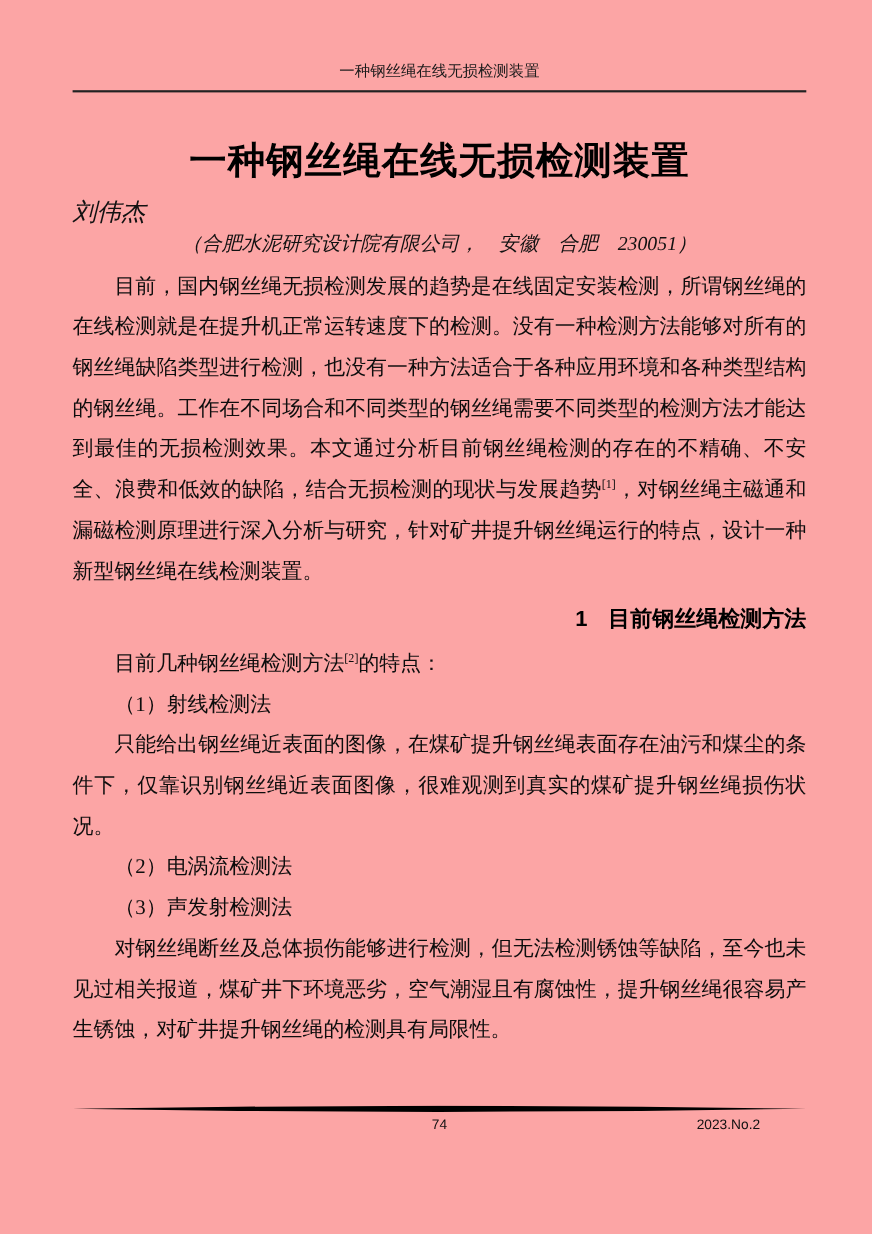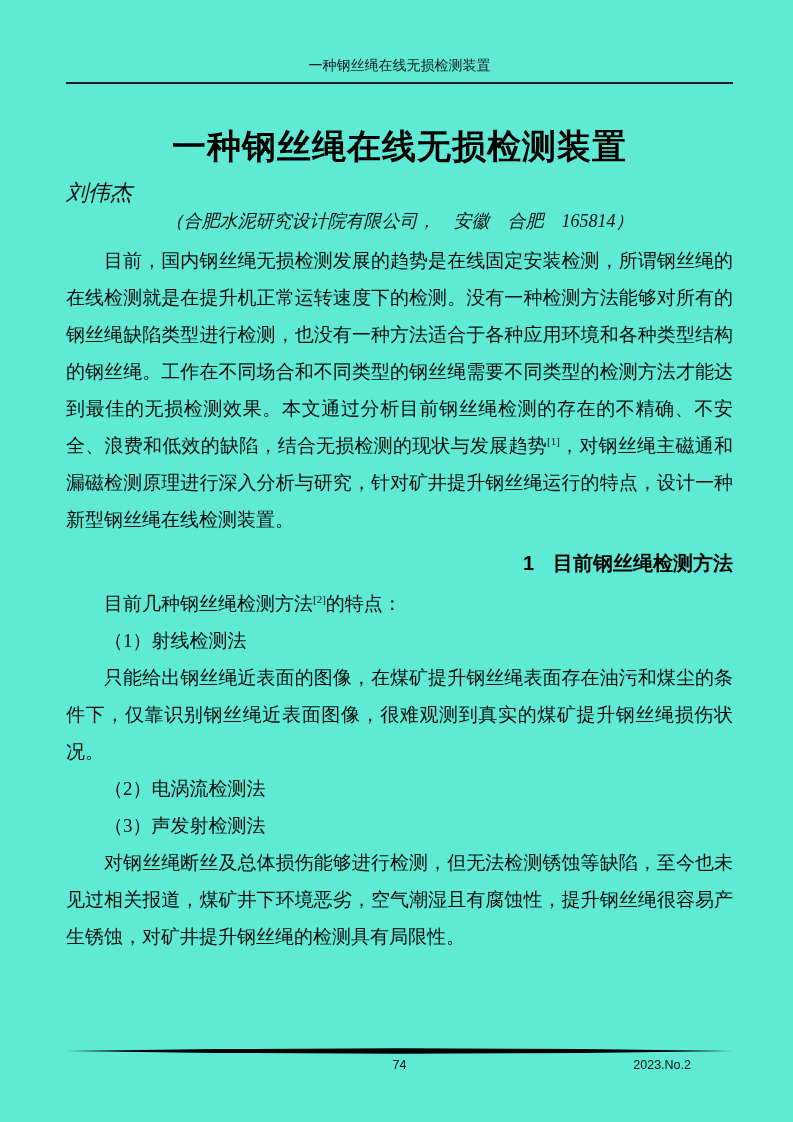--- a/index.html
+++ b/index.html
@@ -5,21 +5,21 @@
   html, body {
     margin: 0;
     padding: 0;
     background: #ffffff;
   }
   .page {
     position: relative;
     width: 793px;
     height: 1122px;
     margin: 0 auto;
-    background: #5eead4;
+    background: #fca5a5;
     color: #111;
     font-family: "Liberation Serif", serif;
     overflow: hidden;
     box-sizing: border-box;
     padding: 0 60px 0 66px;
   }
   
   .running-head {
     padding-top: 57px;
     padding-bottom: 7px;
@@ -87,21 +87,21 @@
     font-size: 11px;
     line-height: 0;
     vertical-align: super;
     letter-spacing: 0;
   }
   
   .page-footer {
     position: absolute;
     left: 66px;
     right: 60px;
-    top: 1048px;
+    top: 1005px;
   }
   .footer-rule {
     display: block;
     width: 100%;
     height: 6px;
   }
   .footer-row {
     position: relative;
     margin-top: 2px;
     height: 18px;
@@ -124,21 +124,21 @@
 <body>
 
 <div class="page">
 
   <div class="running-head">一种钢丝绳在线无损检测装置</div>
 
   <h1 class="article-title">一种钢丝绳在线无损检测装置</h1>
 
   <p class="author-line">刘伟杰</p>
 
-  <p class="affiliation-line">（合肥水泥研究设计院有限公司，　安徽　合肥　165814）</p>
+  <p class="affiliation-line">（合肥水泥研究设计院有限公司，　安徽　合肥　230051）</p>
 
 
   <p class="body-para"><span>目前，国内钢丝绳无损检测发展的趋势是在线固定安装检测，所谓钢丝绳的在线检测就是在提升机正常运转速度下的检测。没有一种检测方法能够对所有的钢丝绳缺陷类型进行检测，也没有一种方法适合于各种应用环境和各种类型结构的钢丝绳。工作在不同场合和不同类型的钢丝绳需要不同类型的检测方法才能达到最佳的无损检测效果。本文通过分析目前钢丝绳检测的存在的不精确、不安全、浪费和低效的缺陷，结合无损检测的现状与发展趋势</span><sup>[1]</sup><span>，对钢丝绳主磁通和漏磁检测原理进行深入分析与研究，针对矿井提升钢丝绳运行的特点，设计一种新型钢丝绳在线检测装置。</span></p>
 
   <h2 class="section-heading second">
     <span class="sec-num">1</span><span>目前钢丝绳检测方法</span>
   </h2>
 
   <p class="body-para"><span>目前几种钢丝绳检测方法</span><sup>[2]</sup><span>的特点：</span></p>
 

